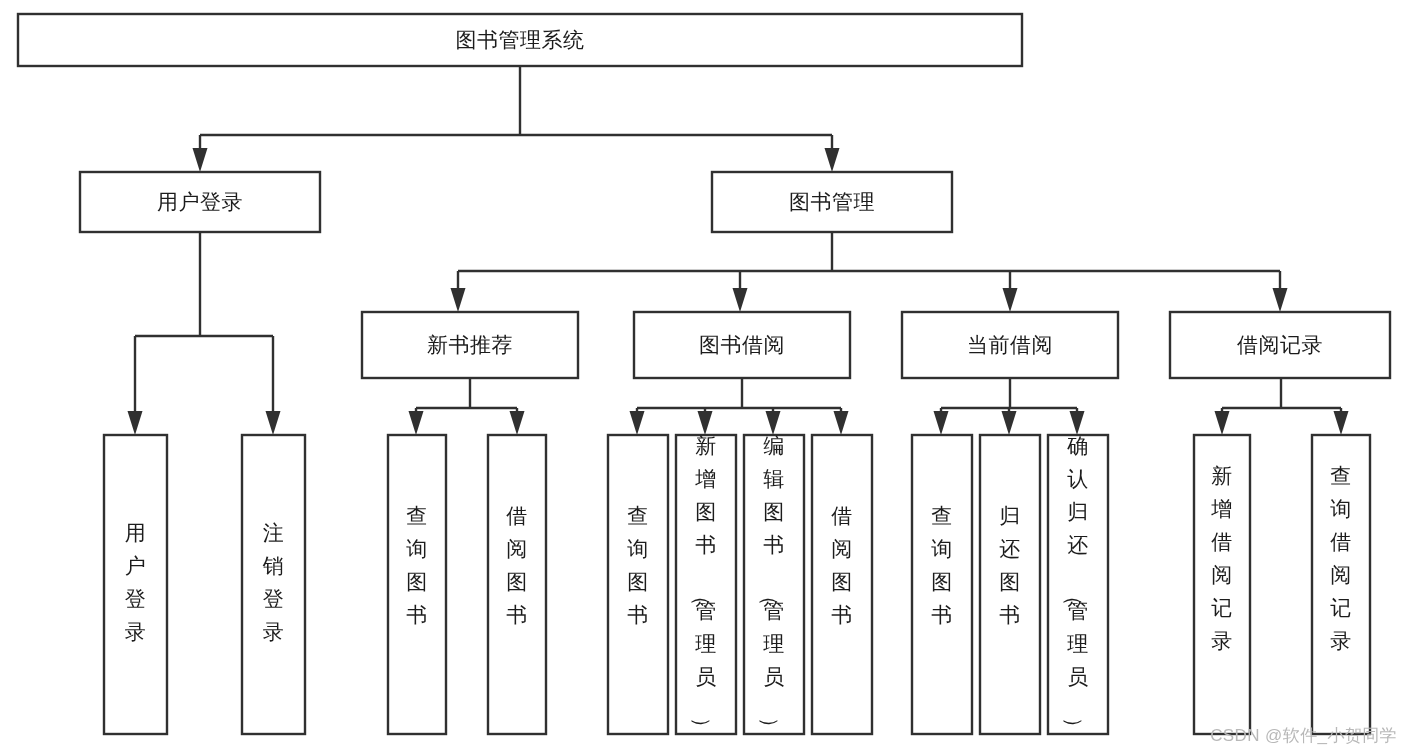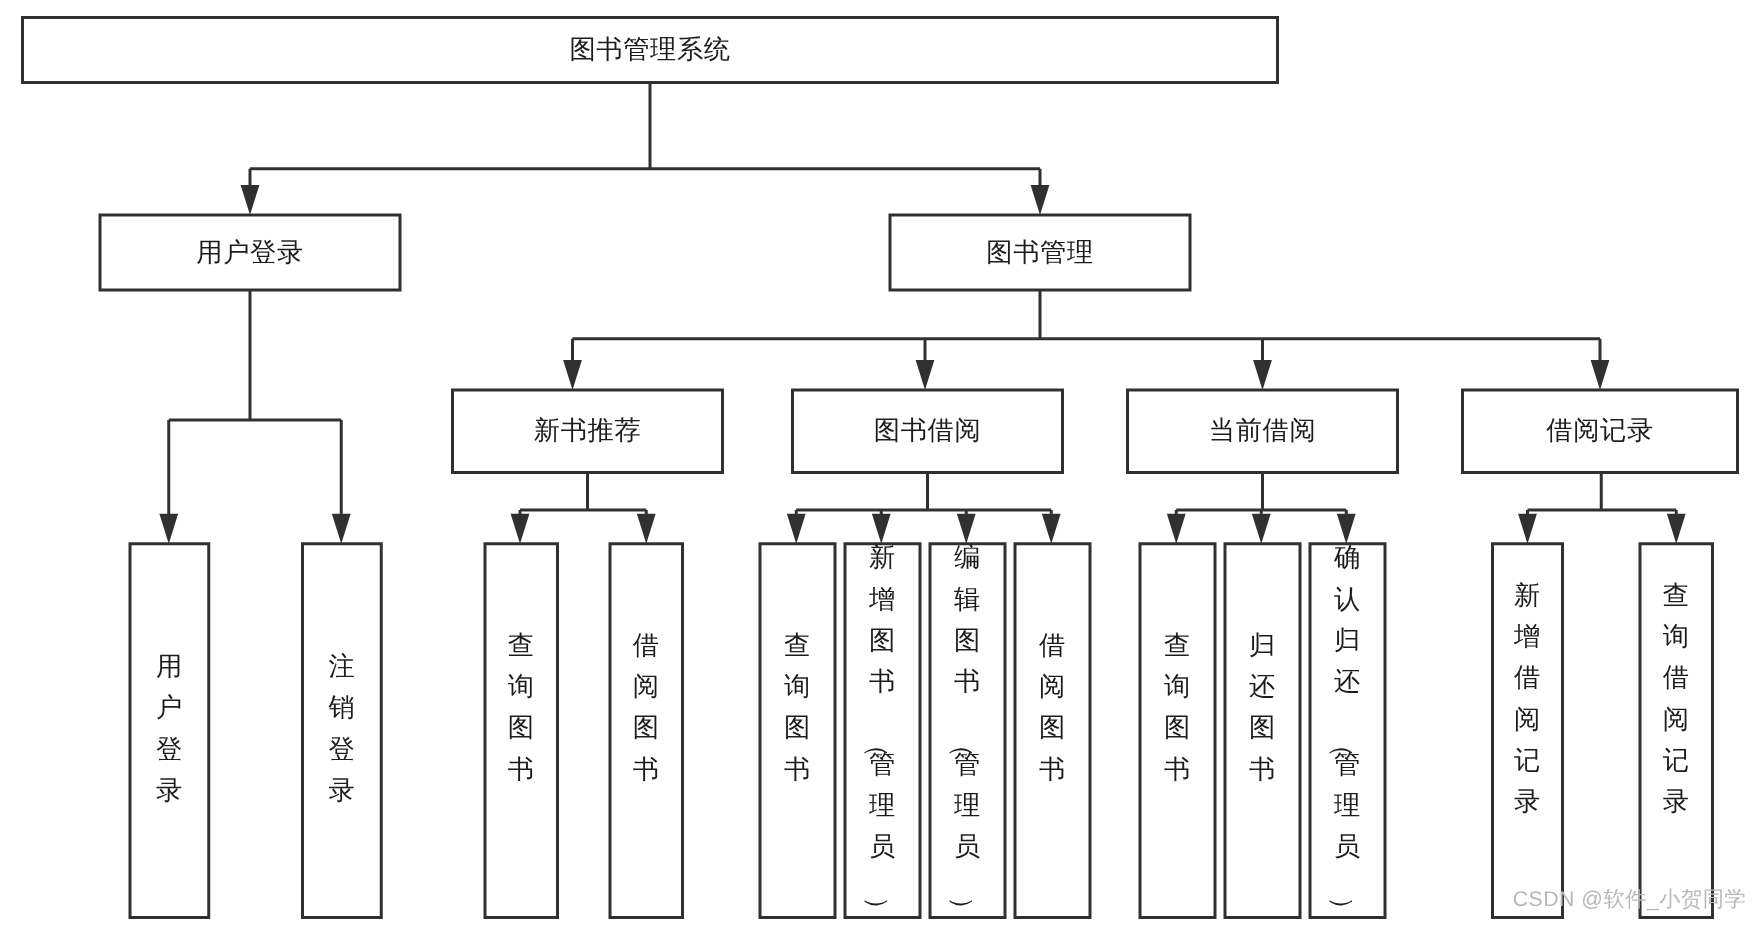--- a/index.html
+++ b/index.html
@@ -47,21 +47,21 @@
     fill: none;
     stroke-linecap: butt;
   }
   .arrow-head {
     fill: #303030;
     stroke: none;
   }
   .watermark {
     position: absolute;
     right: 8px;
-    bottom: 16px;
+    bottom: 0;
     font-family: "Liberation Sans", "DejaVu Sans", sans-serif;
     font-size: 17px;
     color: #b8b8b8;
     white-space: nowrap;
     user-select: none;
     letter-spacing: 0.4px;
   }
 </style>
 </head>
 <body>

